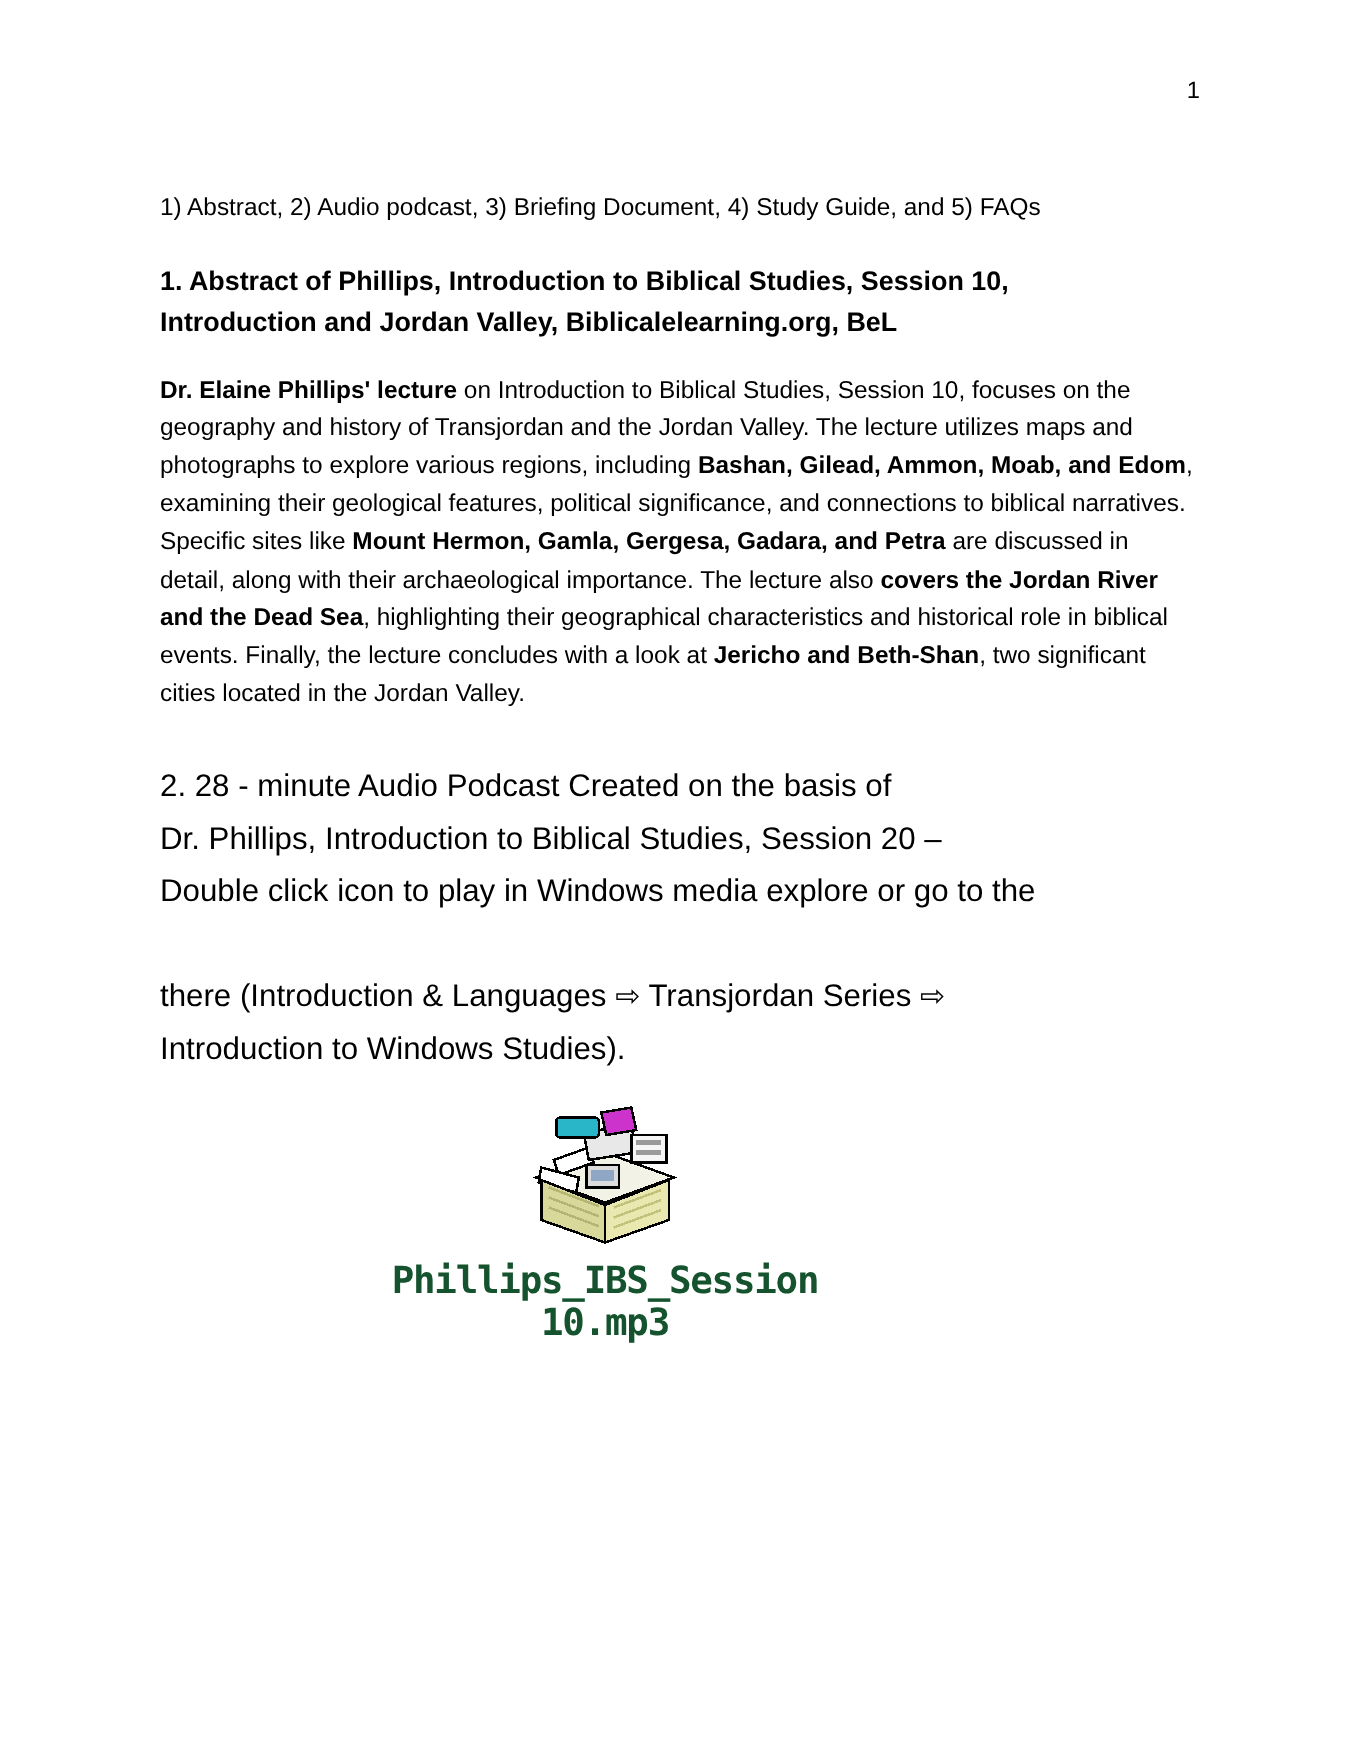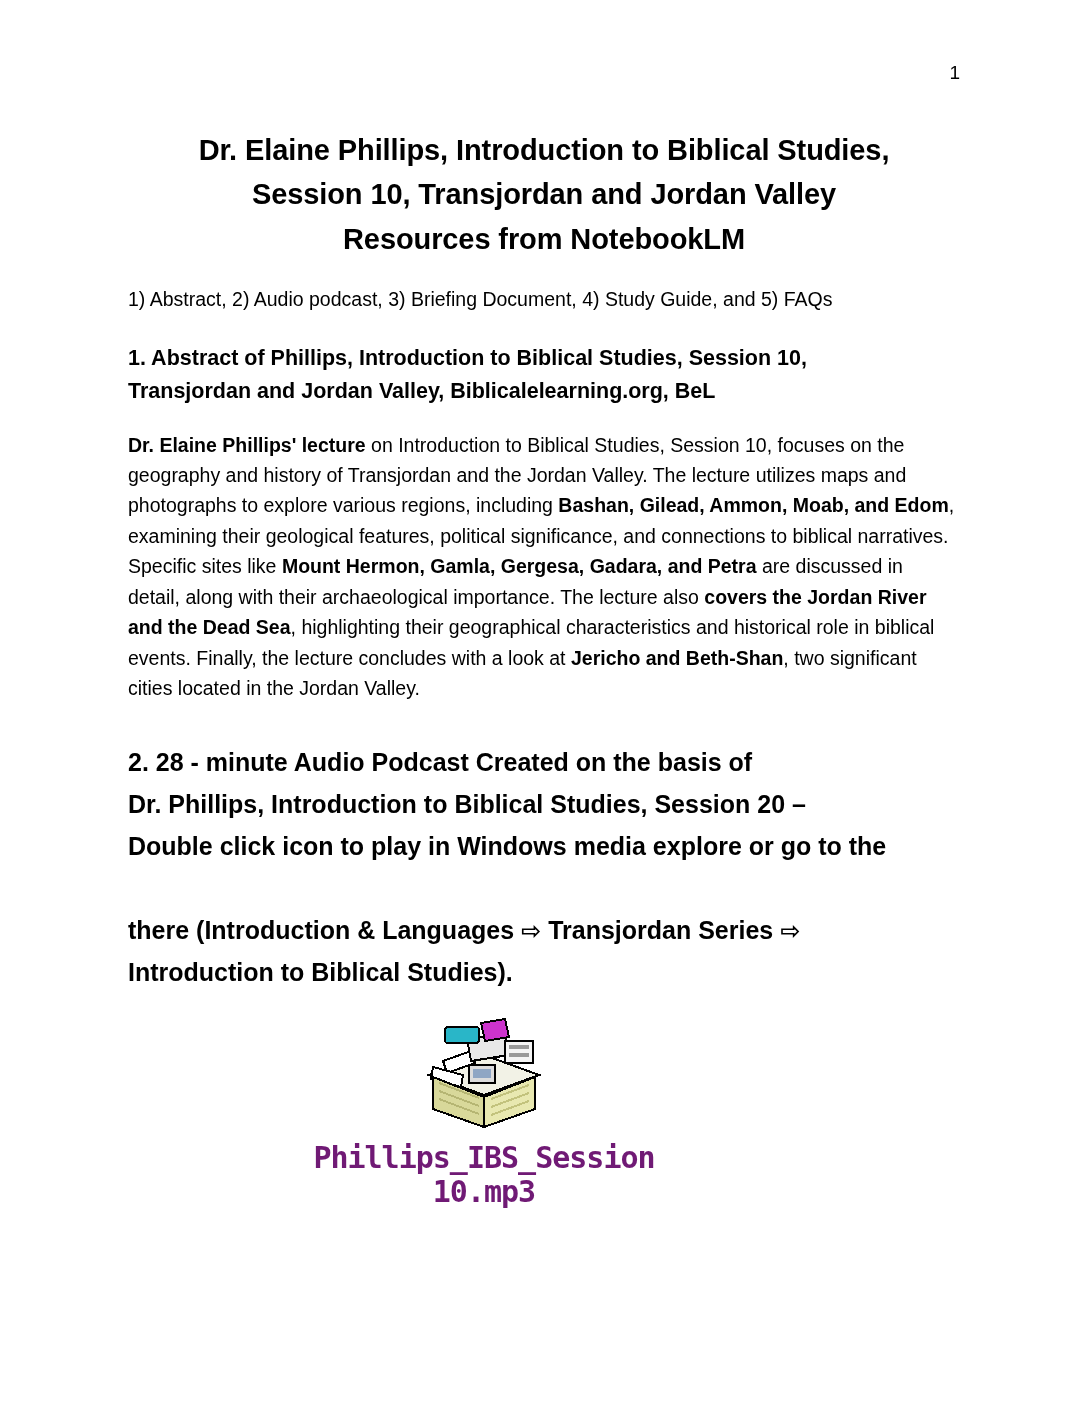--- a/index.html
+++ b/index.html
@@ -66,21 +66,21 @@
     line-height: 1.56;
     margin: 22px 0 0 0;
     text-align: left;
   }
   p.body-text b {
     font-weight: bold;
   }
   h2.section-head-2 {
     font-family: "Liberation Sans", sans-serif;
     font-size: 25px;
-    font-weight: bold;
+    font-weight: normal;
     line-height: 1.68;
     margin: 38px 0 12px 0;
   }
   .arrow {
     font-family: "DejaVu Sans", sans-serif;
     font-size: 24px;
     line-height: 1;
   }
   .attachment {
     margin-top: 22px;
@@ -99,55 +99,50 @@
     margin: 0 auto;
     position: relative;
   }
   .attachment-label {
     font-family: "DejaVu Sans Mono", monospace;
     font-size: 30px;
     font-weight: bold;
     line-height: 1.12;
     letter-spacing: -1px;
     margin-top: 6px;
-    color: #701a75;
+    color: #14532d;
     white-space: pre-line;
   }
 </style>
 </head>
 <body>
 
 <div class="page">
 
   <div class="page-number">1</div>
 
   <div class="content">
 
-    <h1 class="doc-title">
-      <span>Dr. Elaine Phillips, Introduction to Biblical Studies,</span><br>
-      <span>Session 10, Transjordan and Jordan Valley</span><br>
-      <span>Resources from NotebookLM</span>
-    </h1>
 
     <p class="subtitle">1) Abstract, 2) Audio podcast, 3) Briefing Document, 4) Study Guide, and 5) FAQs</p>
 
     <h2 class="section-head">
       <span>1. Abstract of Phillips, Introduction to Biblical Studies, Session 10,</span><br>
-      <span>Transjordan and Jordan Valley, Biblicalelearning.org, BeL</span>
+      <span>Introduction and Jordan Valley, Biblicalelearning.org, BeL</span>
     </h2>
 
     <p class="body-text"><b>Dr. Elaine Phillips' lecture</b><span> on Introduction to Biblical Studies, Session 10, focuses on the geography and history of Transjordan and the Jordan Valley. The lecture utilizes maps and photographs to explore various regions, including </span><b>Bashan, Gilead, Ammon, Moab, and Edom</b><span>, examining their geological features, political significance, and connections to biblical narratives. Specific sites like </span><b>Mount Hermon, Gamla, Gergesa, Gadara, and Petra</b><span> are discussed in detail, along with their archaeological importance. The lecture also </span><b>covers the Jordan River and the Dead Sea</b><span>, highlighting their geographical characteristics and historical role in biblical events. Finally, the lecture concludes with a look at </span><b>Jericho and Beth-Shan</b><span>, two significant cities located in the Jordan Valley.</span></p>
 
     <h2 class="section-head-2">
       <span>2.  28 - minute Audio Podcast Created on the basis of</span><br>
       <span>Dr. Phillips, Introduction to Biblical Studies, Session 20 –</span><br>
       <span>Double click icon to play in Windows media explore or go to the</span><br>
       <br>
       <span>there (Introduction &amp; Languages </span><span class="arrow">⇨</span><span> Transjordan Series </span><span class="arrow">⇨</span><br>
-      <span>Introduction to Biblical Studies).</span>
+      <span>Introduction to Windows Studies).</span>
     </h2>
 
     <div class="attachment">
       <div class="attachment-inner">
         <div class="icon-wrap">
           <svg width="150" height="120" viewBox="0 0 150 120" xmlns="http://www.w3.org/2000/svg" shape-rendering="crispEdges">
 
             <polygon points="20,60 75,40 130,60 75,80" fill="#f2f2e6" stroke="#000000" stroke-width="2"></polygon>
 
             <polygon points="34,46 62,36 66,48 38,58" fill="#ffffff" stroke="#000000" stroke-width="2"></polygon>

